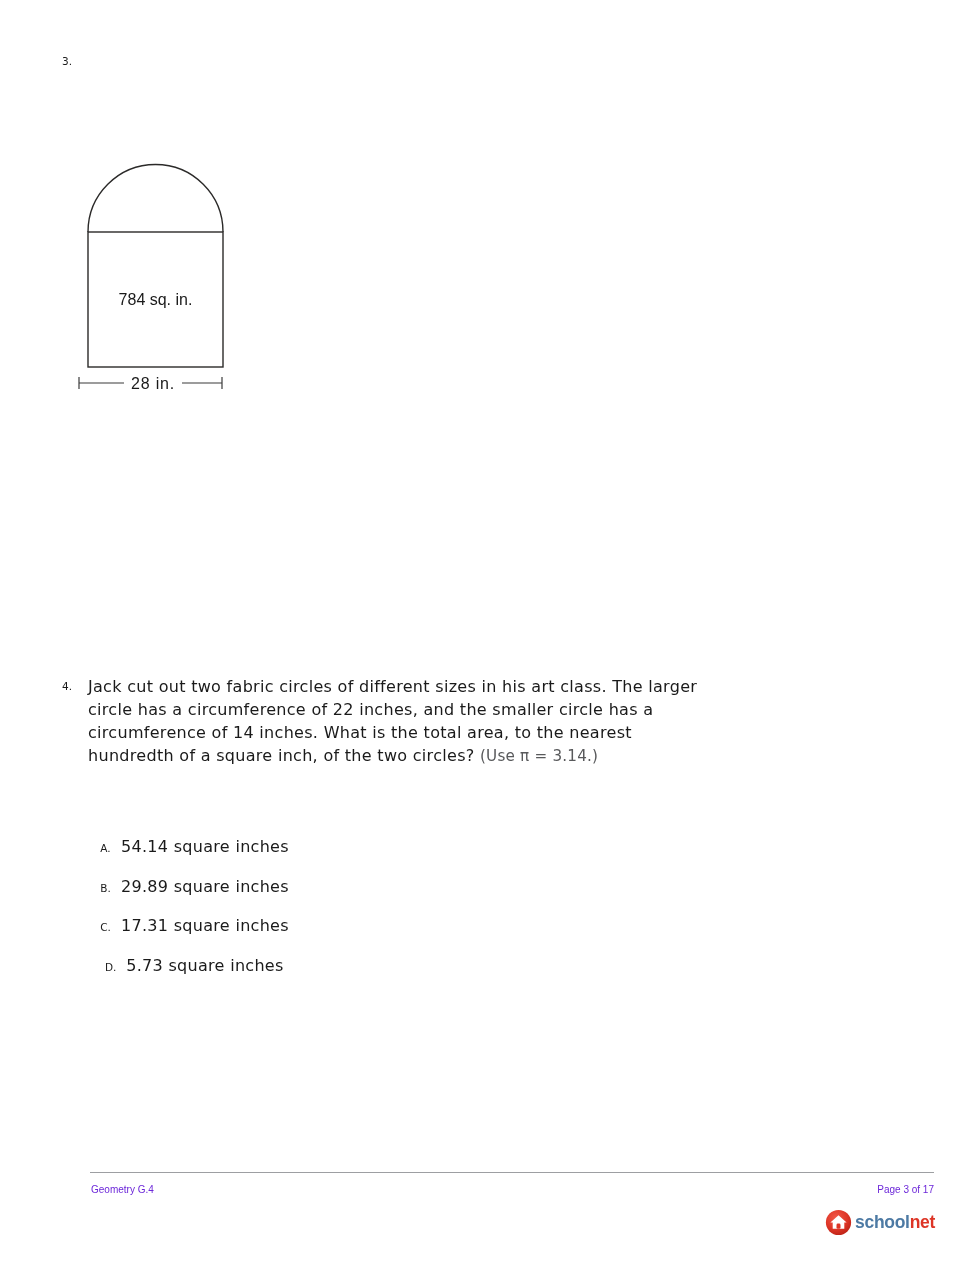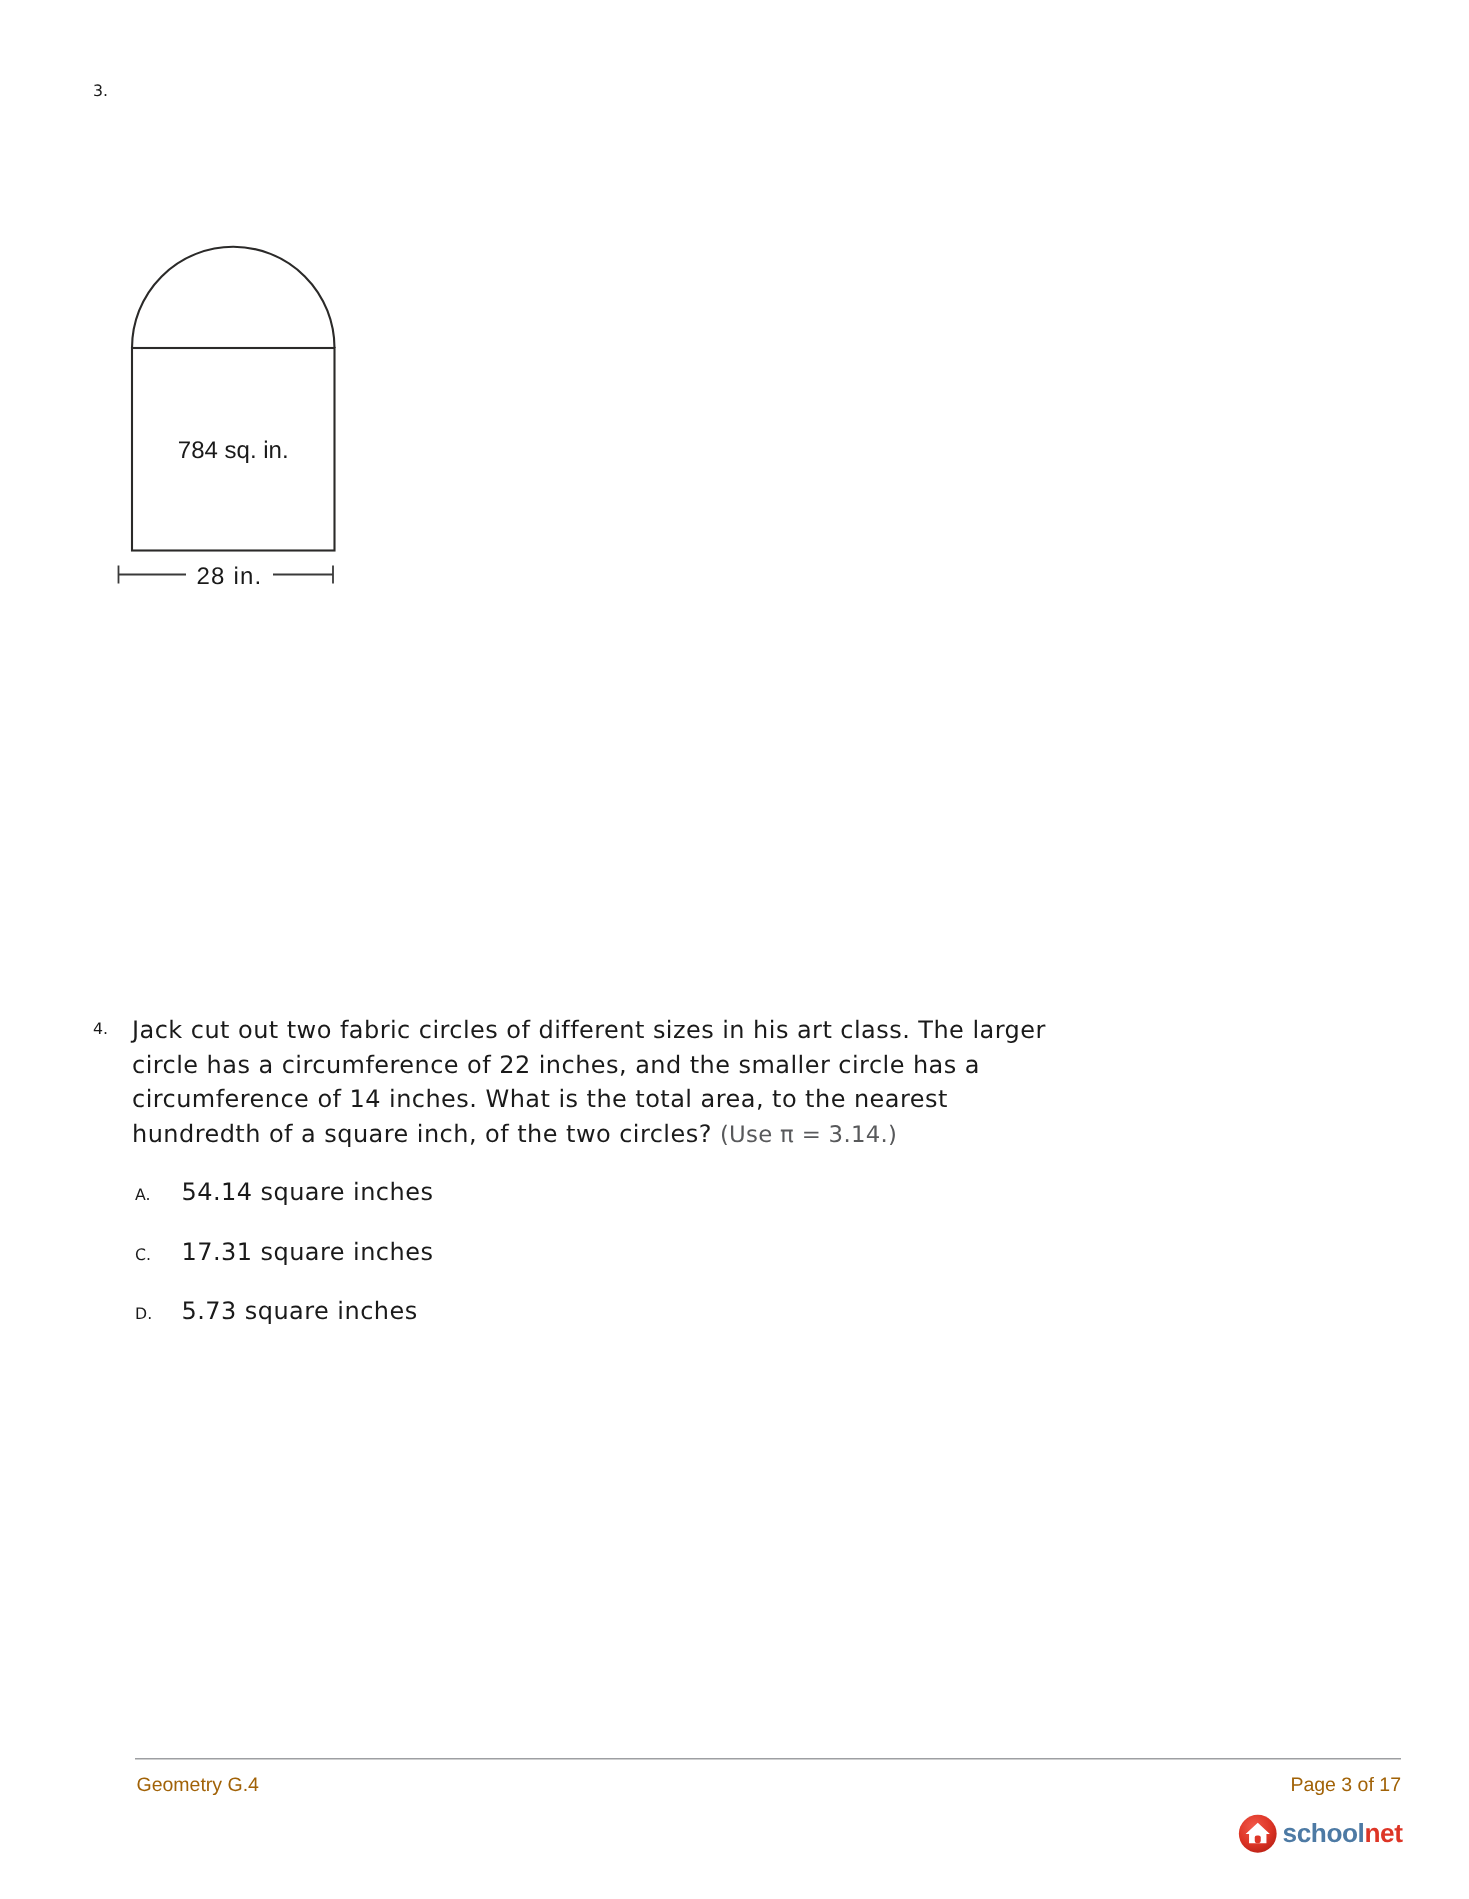--- a/index.html
+++ b/index.html
@@ -59,23 +59,23 @@
     fill: #1a1a1a;
   }
 
   .footer-line {
     left: 90px; top: 1172px;
     width: 844px; height: 1px;
     background: #9d9fa2;
   }
   .footer-text {
     font-family: "Liberation Sans", sans-serif;
-    font-size: 13px;
+    font-size: 10px;
     line-height: 15px;
-    color: #a16207;
+    color: #6d28d9;
   }
   .logo {
     display: flex;
     align-items: center;
     gap: 3px;
     margin-top: 13px;
   }
   .logo-text {
     font-family: "Liberation Sans", sans-serif;
     font-weight: bold;
@@ -116,23 +116,26 @@
 
   <div class="abs q-number" style="left:62px; top:679px;">4.</div>
 
   <div class="abs q-text" style="left:88px; top:675px;">
     <div>Jack cut out two fabric circles of different sizes in his art class. The larger</div>
     <div>circle has a circumference of 22 inches, and the smaller circle has a</div>
     <div>circumference of 14 inches. What is the total area, to the nearest</div>
     <div><span>hundredth of a square inch, of the two circles?</span> <span class="note">(Use π = 3.14.)</span></div>
   </div>
 
-  <div class="abs options" style="left:88px; top:783px;">
+  <div class="abs options" style="left:88px; top:835px;text-align:center;">
     <div class="opt">
       <span class="letter">A.</span><span class="text">54.14 square inches</span>
+    </div>
+    <div class="opt">
+      <span class="letter">B.</span><span class="text">29.89 square inches</span>
     </div>
     <div class="opt">
       <span class="letter">C.</span><span class="text">17.31 square inches</span>
     </div>
     <div class="opt">
       <span class="letter">D.</span><span class="text">5.73 square inches</span>
     </div>
   </div>
 
   <div class="abs footer-line"></div>

